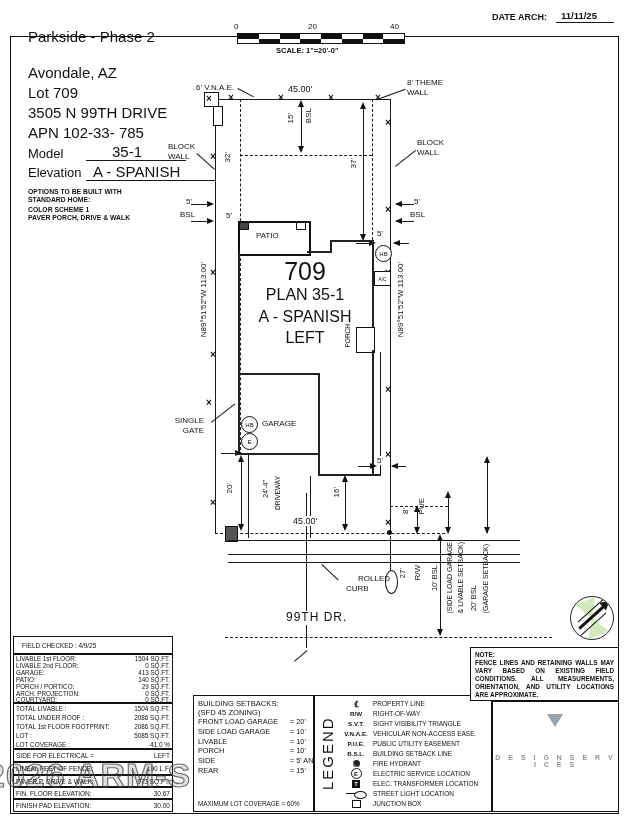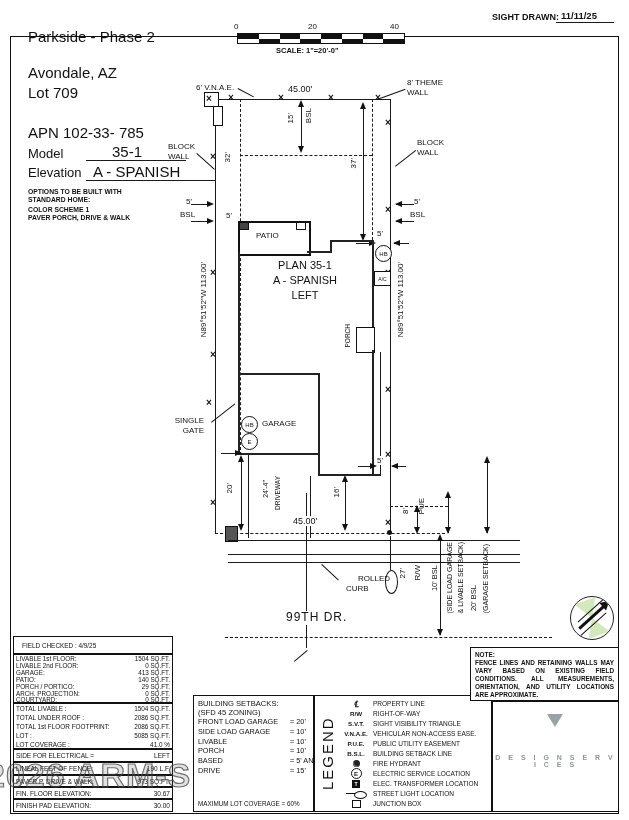--- a/index.html
+++ b/index.html
@@ -31,21 +31,21 @@
   
   .hline1{font-size:15px;}
   .hsmall{font-size:6.8px;font-weight:bold;}
   
   .sbar{position:absolute;left:237px;top:33px;width:166px;height:9px;border:1px solid #111;}
   .sbar .r1{height:4.5px;background:repeating-linear-gradient(90deg,#111 0 20.75px,#fff 20.75px 41.5px);}
   .sbar .r2{height:4.5px;background:repeating-linear-gradient(90deg,#fff 0 20.75px,#111 20.75px 41.5px);}
   
   .housetxt{position:absolute;left:252px;top:258px;width:106px;text-align:center;}
   .housetxt .big{font-size:25px;line-height:1.05;}
-  .housetxt .sub{font-size:11px;line-height:1.35;}
+  .housetxt .sub{font-size:16px;line-height:1.35;}
   
   .sbox{position:absolute;left:13px;width:160px;border:1.5px solid #111;background:#fff;box-sizing:border-box;}
   .srow{display:flex;justify-content:space-between;padding:0 2px;font-size:6.3px;line-height:6.9px;}
   .srow .v{text-align:right;}
   .srow.mid{line-height:8.9px;font-size:6.4px;}
   .srow.single{align-items:center;line-height:11px;font-size:6.5px;}
   
   .setbox{position:absolute;left:173px;top:695px;width:140px;height:117px;border:1.5px solid #111;
           box-sizing:border-box;background:#fff;padding:3px 4px;margin-left:20px;}
   .setbox .t{font-size:7.6px;line-height:9px;}
@@ -95,29 +95,30 @@
                  border-top:5px solid transparent;border-bottom:5px solid transparent;}
   
   .wm{position:absolute;left:-14px;top:756px;font-size:34px;font-weight:bold;letter-spacing:1px;
       color:rgba(90,90,90,0.18);-webkit-text-stroke:1.2px rgba(70,70,70,0.75);white-space:nowrap;}
 </style>
 </head>
 <body>
 
 <div class="page">
 
-  <div class="lbl" style="left:492px;top:12px;font-size:9px;font-weight:bold;">SIGHT DRAWN:</div>
+  <div class="lbl" style="left:492px;top:12px;font-size:9px;font-weight:bold;">DATE ARCH:</div>
   <div class="lbl" style="left:561px;top:11px;font-size:9.5px;font-weight:bold;">11/11/25</div>
   <div class="hl" style="left:556px;top:22px;width:58px;"></div>
 
   <div class="border-box"></div>
 
   <div class="lbl hline1" style="left:28px;top:28px;">Parkside - Phase 2</div>
   <div class="lbl hline1" style="left:28px;top:64px;">Avondale, AZ</div>
   <div class="lbl hline1" style="left:28px;top:84px;">Lot  709</div>
+  <div class="lbl hline1" style="left:28px;top:104px;">3505 N 99TH DRIVE</div>
   <div class="lbl hline1" style="left:28px;top:124px;">APN 102-33- 785</div>
   <div class="lbl" style="left:28px;top:147px;font-size:13px;">Model</div>
   <div class="lbl" style="left:112px;top:143px;font-size:15px;">35-1</div>
   <div class="hl" style="left:86px;top:160px;width:100px;"></div>
   <div class="lbl" style="left:28px;top:166px;font-size:13px;">Elevation</div>
   <div class="lbl" style="left:93px;top:163px;font-size:15px;">A - SPANISH</div>
   <div class="hl" style="left:86px;top:180px;width:130px;"></div>
   <div class="lbl hsmall" style="left:28px;top:188px;">OPTIONS TO BE BUILT WITH</div>
   <div class="lbl hsmall" style="left:28px;top:196px;">STANDARD HOME:</div>
   <div class="lbl hsmall" style="left:28px;top:206px;">COLOR SCHEME 1</div>
@@ -222,20 +223,21 @@
   <div class="vt" style="left:345px;top:324px;font-size:6.5px;">PORCH</div>
   <div class="vw" style="left:372px;top:350px;height:126px;"></div>
   <div class="vl" style="left:380px;top:352px;height:124px;"></div>
   <div class="hw" style="left:238px;top:373px;width:82px;"></div>
   <div class="vw" style="left:318px;top:373px;height:82px;"></div>
   <div class="hw" style="left:238px;top:453px;width:82px;"></div>
   <div class="vw" style="left:318px;top:453px;height:23px;"></div>
   <div class="hw" style="left:318px;top:474px;width:63px;"></div>
 
   <div class="housetxt">
+    <div class="big">709</div>
     <div class="sub">PLAN 35-1</div>
     <div class="sub">A - SPANISH</div>
     <div class="sub">LEFT</div>
   </div>
 
   <div class="circ" style="left:375px;top:245px;width:15px;height:15px;">HB</div>
   <div class="box" style="left:374px;top:271px;width:15px;height:13px;font-size:5px;display:flex;align-items:center;justify-content:center;">A/C</div>
 
   <div class="lbl" style="left:262px;top:419px;">GARAGE</div>
   <div class="circ" style="left:241px;top:416px;width:15px;height:15px;">HB</div>
@@ -415,25 +417,25 @@
       </div>
     <div class="setrow">
         <span class="sl">LIVABLE</span>
         <span>= 10'</span>
       </div>
     <div class="setrow">
         <span class="sl">PORCH</span>
         <span>= 10'</span>
       </div>
     <div class="setrow">
-        <span class="sl">BASED</span>
+        <span class="sl">SIDE</span>
         <span>= 5' AND 5'</span>
       </div>
     <div class="setrow">
-        <span class="sl">DRIVE</span>
+        <span class="sl">REAR</span>
         <span>= 15'</span>
       </div>
     <div class="max">MAXIMUM LOT COVERAGE = 60%</div>
   </div>
 
   <div class="legbox">
     <div class="legtitle">LEGEND</div>
     <div class="legrows">
       <div class="legrow">
           <span class="legsym sym-centerline"></span>

